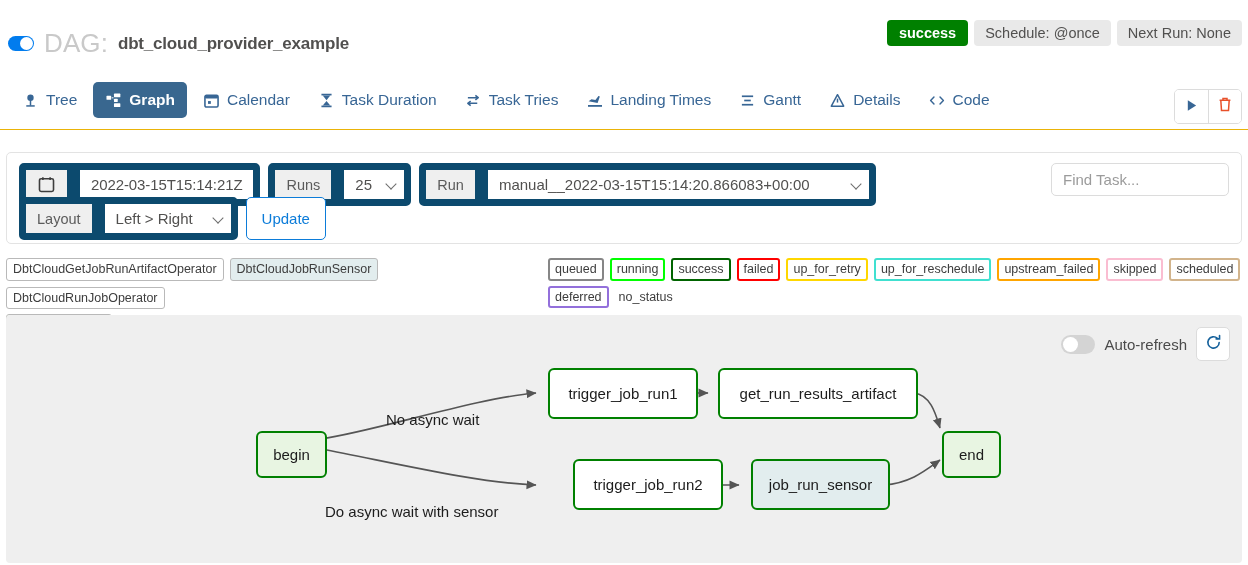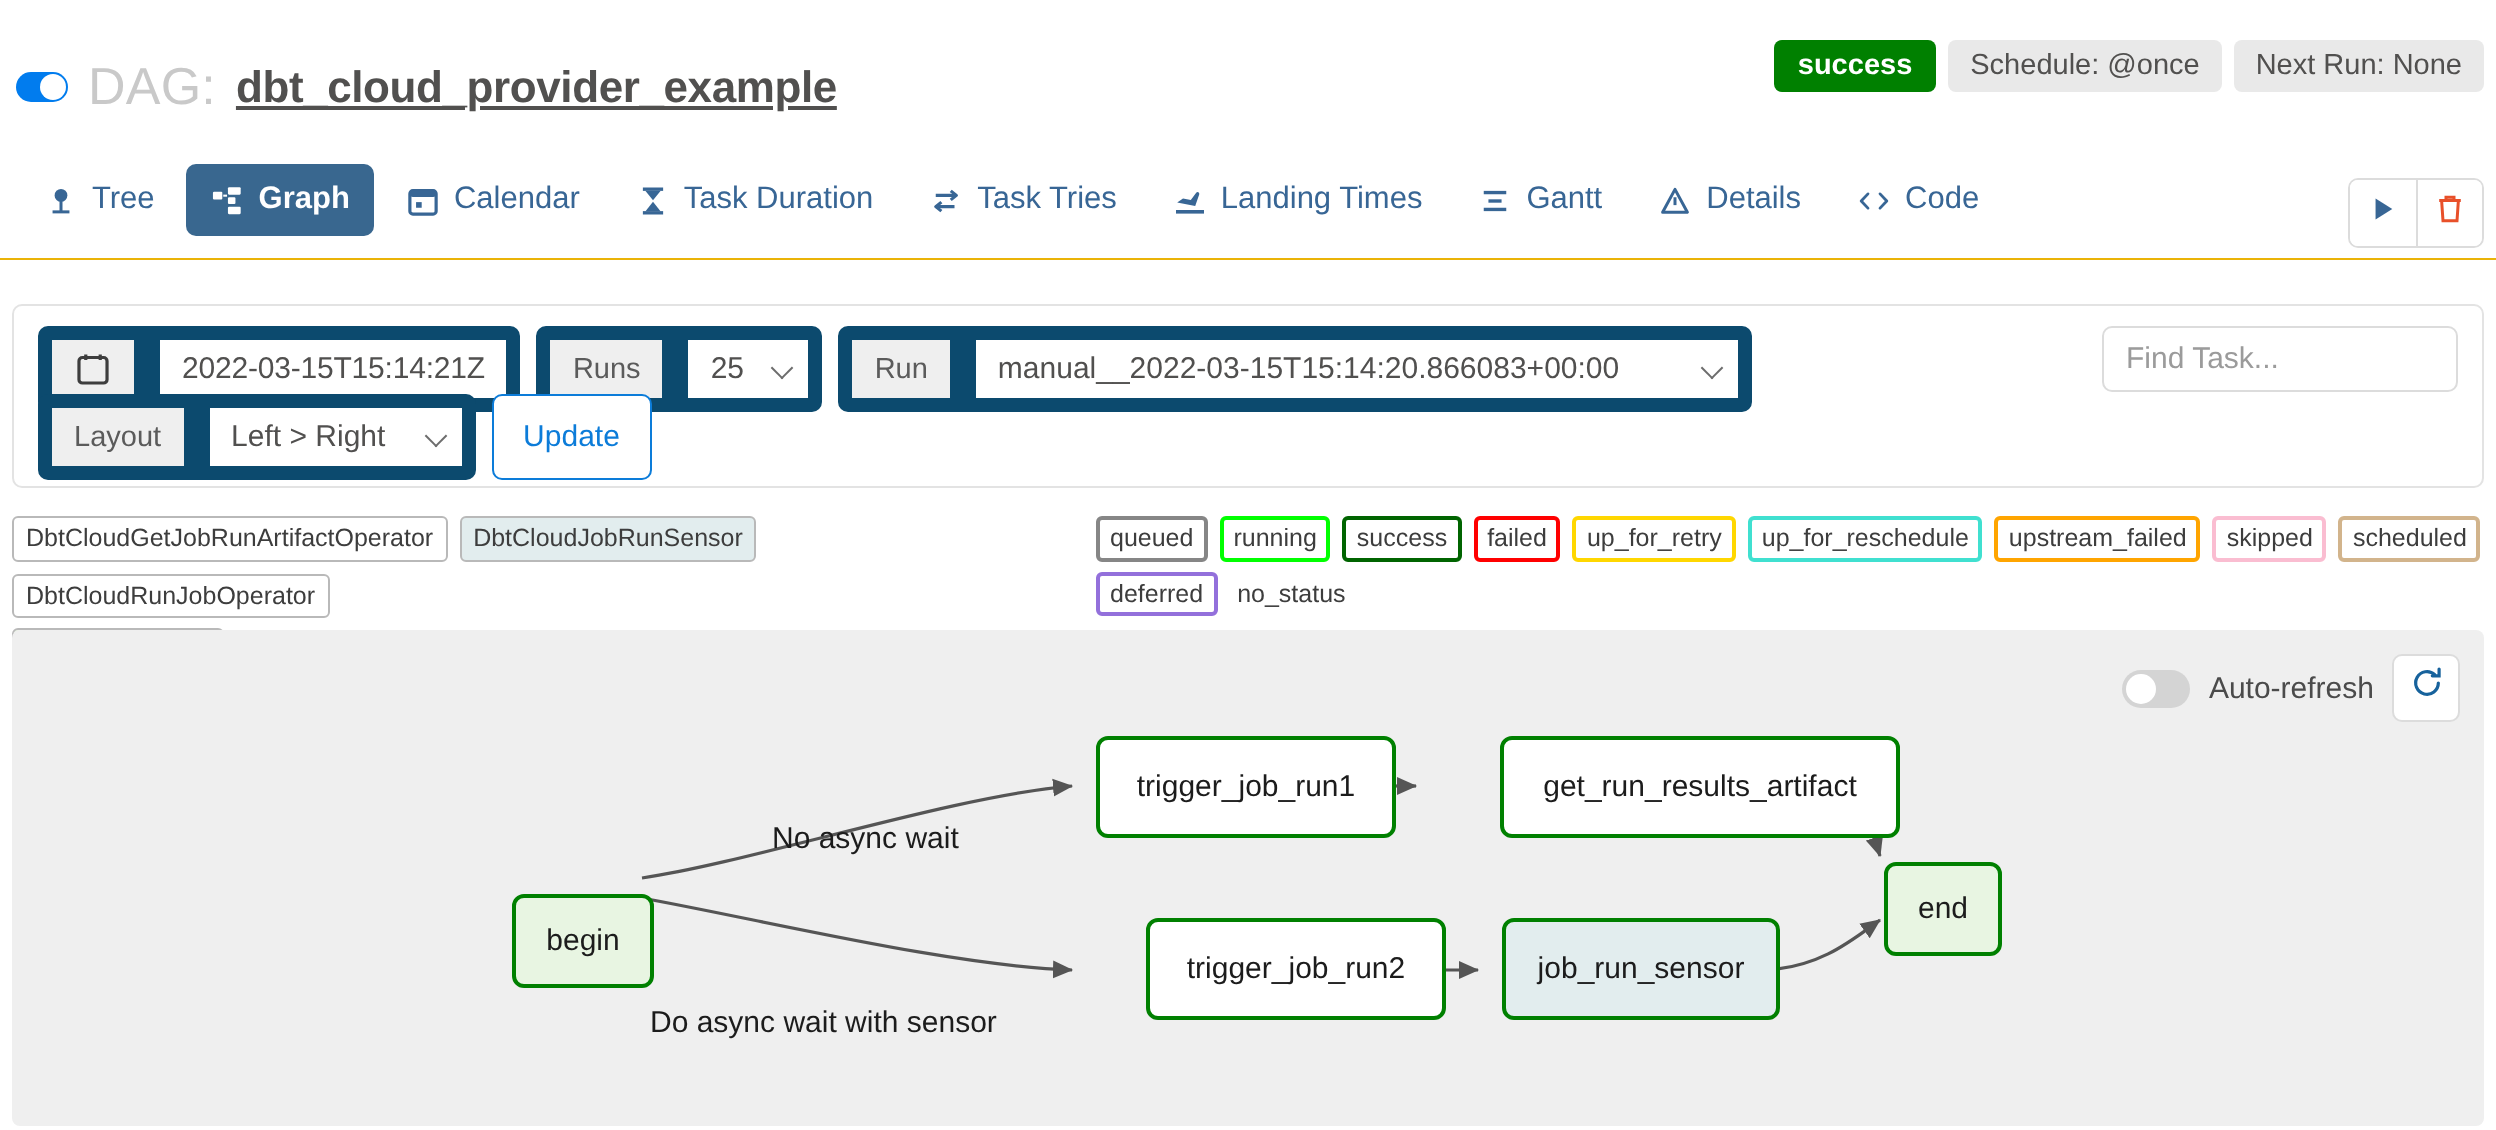--- a/index.html
+++ b/index.html
@@ -26,21 +26,21 @@
     position: relative; flex: none;
   }
   .toggle-pill::after {
     content: ""; position: absolute; left: 12px; top: 1px;
     width: 13px; height: 13px; border-radius: 50%; background: #ffffff;
   }
   .dag-label {
     font-size: 26px; color: #c9c9c9; font-weight: 400; letter-spacing: .1px;
   }
   .dag-name {
-    font-size: 22px; color: #51504f; font-weight: 700; letter-spacing: -.2px; text-decoration: underline;
+    font-size: 17px; color: #51504f; font-weight: 700; letter-spacing: -.2px;
   }
 
   .header-badges {
     position: absolute; right: 6px; top: 20px;
     display: flex; align-items: center; gap: 6px;
   }
   .badge {
     font-size: 14.5px; padding: 5px 11px; border-radius: 4px;
     background: #e9e9e9; color: #51504f; white-space: nowrap;
   }
@@ -389,27 +389,27 @@
       <g fill="none" stroke="#555555" stroke-width="1.6" marker-end="url(#arr)">
         <path d="M315,124 C370,116 470,83 530,78"></path>
         <path d="M686,78 L702,78"></path>
         <path d="M908,78 C925,80 930,100 934,113"></path>
         <path d="M315,134 C380,146 470,168 530,170"></path>
         <path d="M686,170 L733,170"></path>
         <path d="M878,170 C905,168 920,155 934,145"></path>
       </g>
     </svg>
 
-    <div class="node-box tint-dummy" style="left:250px; top:132px; width:71px;  height:47px;">
+    <div class="node-box tint-dummy" style="left:250px; top:116px; width:71px;  height:47px;">
       <span>begin</span>
     </div>
     <div class="node-box" style="left:542px; top:53px; width:150px; height:51px;">
       <span>trigger_job_run1</span>
     </div>
-    <div class="node-box" style="left:744px; top:53px; width:200px; height:51px;">
+    <div class="node-box" style="left:712px; top:53px; width:200px; height:51px;">
       <span>get_run_results_artifact</span>
     </div>
     <div class="node-box tint-dummy" style="left:936px; top:116px; width:59px;  height:47px;">
       <span>end</span>
     </div>
     <div class="node-box" style="left:567px; top:144px; width:150px; height:51px;">
       <span>trigger_job_run2</span>
     </div>
     <div class="node-box tint-sensor" style="left:745px; top:144px; width:139px; height:51px;">
       <span>job_run_sensor</span>

